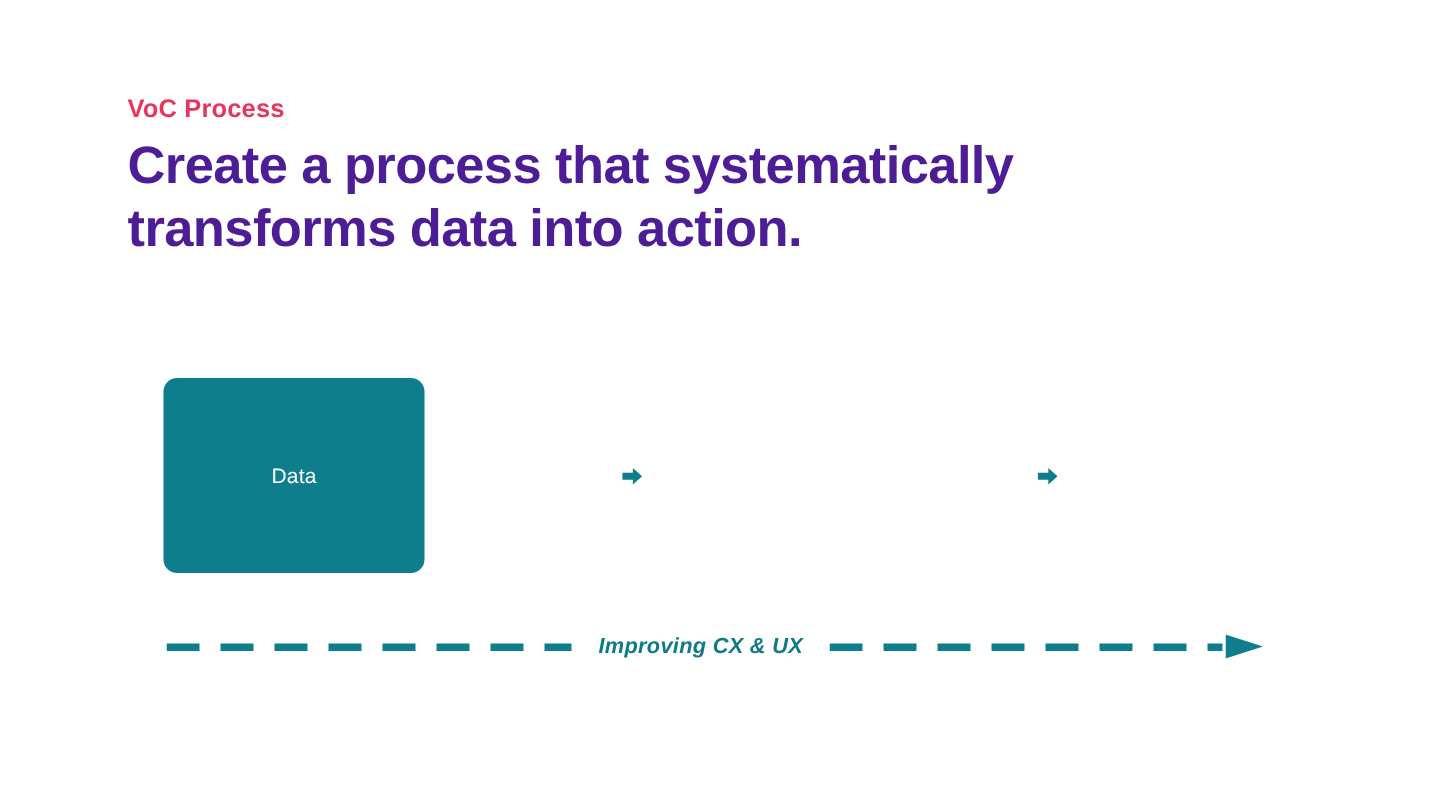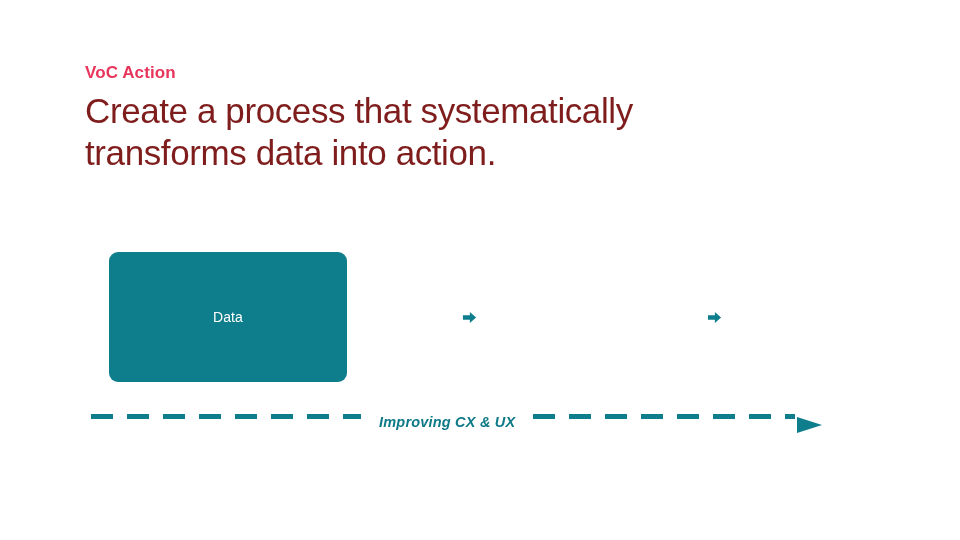--- a/index.html
+++ b/index.html
@@ -33,22 +33,22 @@
     font-size: 17px;
     font-weight: bold;
     color: #e8355b;
     letter-spacing: 0.1px;
     line-height: 22px;
     margin: 0 0 6px 0;
   }
 
   .headline {
     font-size: 35px;
-    font-weight: normal;
-    color: #7f1d1d;
+    font-weight: bold;
+    color: #4c1d95;
     line-height: 42px;
     letter-spacing: -0.4px;
     margin: 0;
     max-width: 700px;
   }
 
   
   .process-row {
     position: absolute;
     left: 109px;
@@ -61,21 +61,21 @@
 
   .stage-box {
     background: #0f7e8c;
     border-radius: 9px;
     height: 130px;
     display: flex;
     align-items: center;
     justify-content: center;
   }
 
-  .stage-box.box-1 { width: 238px; }
+  .stage-box.box-1 { width: 174px; }
   .stage-box.box-2 { width: 209px; }
   .stage-box.box-3 { width: 209px; }
 
   .stage-label {
     color: #ffffff;
     font-size: 14px;
     font-weight: normal;
     letter-spacing: 0.1px;
     text-align: center;
   }
@@ -90,26 +90,26 @@
 
   .step-arrow {
     display: block;
     width: 15px;
     height: 15px;
   }
 
   
   .progress-line {
     position: absolute;
-    left: 91px;
+    left: 111px;
     top: 414px;
     width: 735px;
     height: 34px;
     display: flex;
-    align-items: flex-start;
+    align-items: center;
   }
 
   .dash-seg {
     height: 5px;
     background-image: linear-gradient(to right, #0f7e8c 0 22px, rgba(0,0,0,0) 22px 36px);
     background-size: 36px 5px;
     background-repeat: repeat-x;
   }
 
   .dash-seg.left {
@@ -136,21 +136,21 @@
     width: 26px;
     height: 22px;
   }
 </style>
 </head>
 <body>
 
 <div class="slide">
 
   <div class="header">
-    <div class="eyebrow">VoC Action</div>
+    <div class="eyebrow">VoC Process</div>
     <div class="headline">Create a process that systematically transforms data into action.</div>
   </div>
 
   <div class="process-row">
 
     <div class="stage-box box-1">
       <span class="stage-label">Data</span>
     </div>
 
     <div class="arrow-gap">

